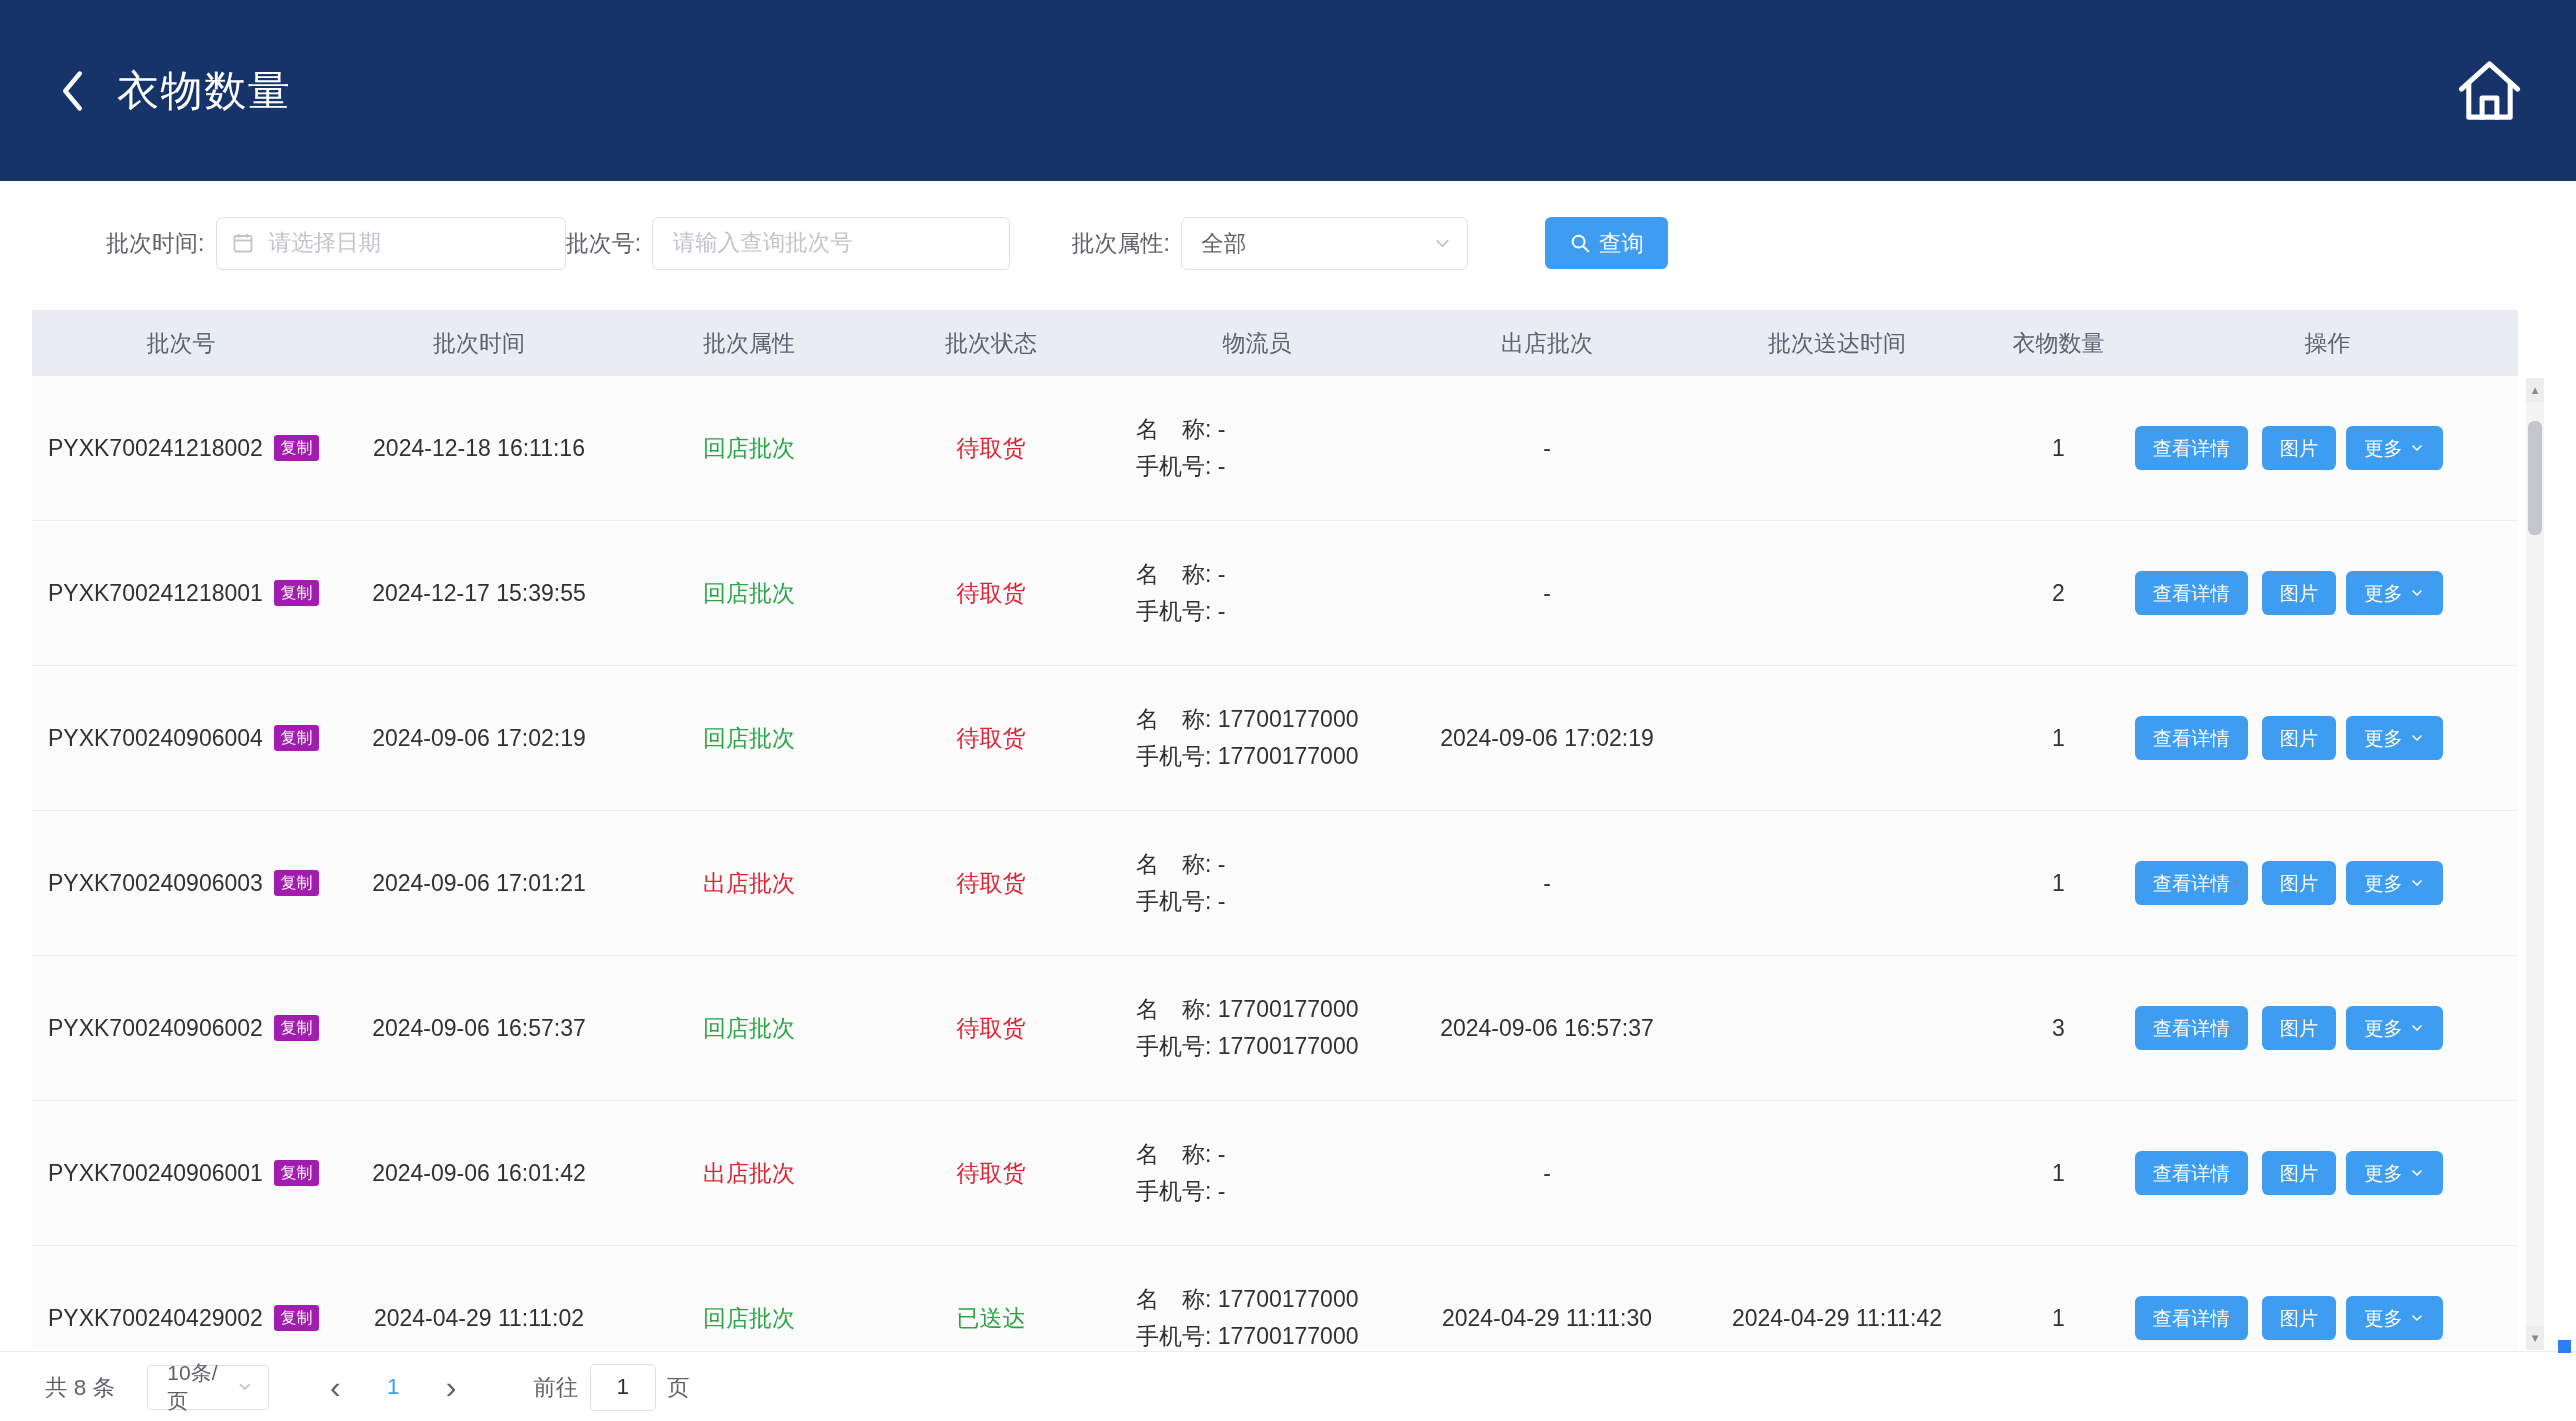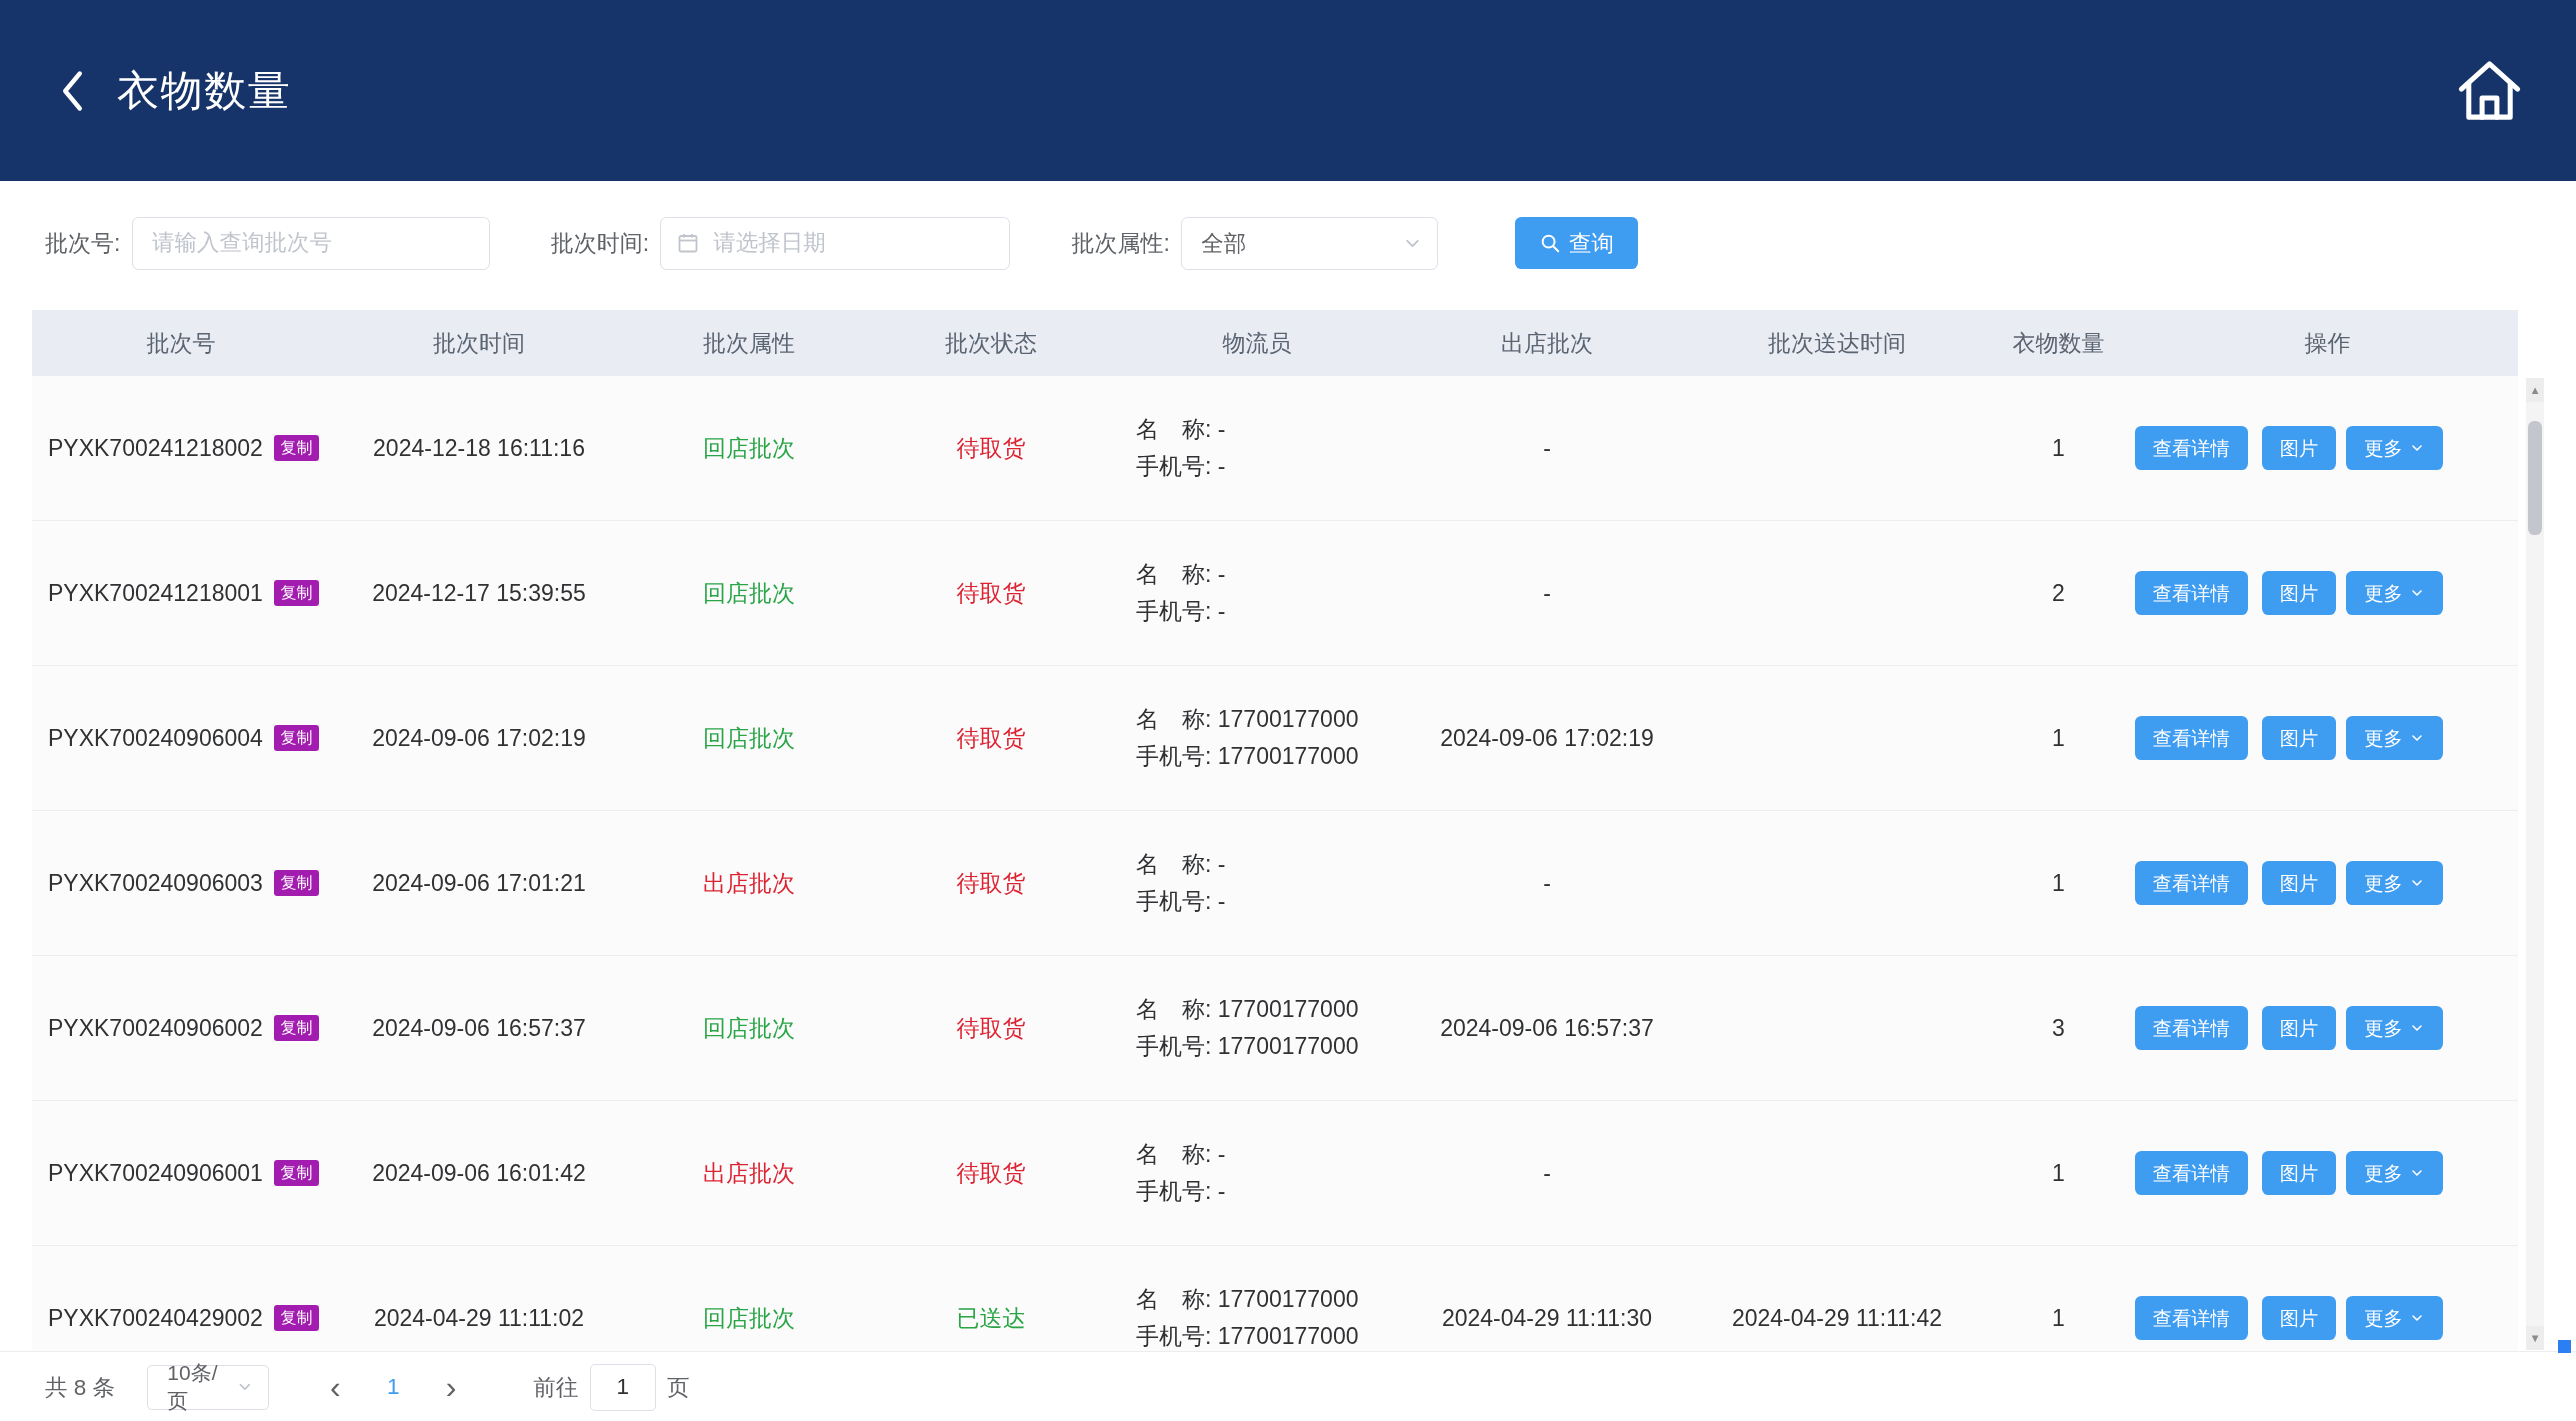--- a/index.html
+++ b/index.html
@@ -36,21 +36,21 @@
   }
   .date-input input{
     border:none;outline:none;font-size:22.5px;flex:1;margin-left:11.3px;font-family:inherit;min-width:0;
   }
   .date-input input::placeholder{color:#c0c4cc;}
   .select-box{
     height:53px;border:1.6px solid #dcdfe6;border-radius:6.4px;background:#fff;
     display:flex;align-items:center;justify-content:space-between;
     padding:0 14.5px 0 19.3px;box-sizing:border-box;font-size:22.5px;color:#606266;
   }
-  .select-attr{width:257px;gap:48px;}
+  .select-attr{width:287px;gap:48px;}
   .gap1{margin-left:61px;}
   .search-btn{
     margin-left:77px;height:52px;padding:0 24px;border:none;border-radius:6.4px;
     background:var(--accent,#3e9cf1);color:#fff;font-size:22.5px;display:flex;align-items:center;gap:8px;
     cursor:pointer;font-family:inherit;
   }
   
   .table-wrap{margin:39px 0 0 32px;width:2486px;}
   .thead,.tr{
     display:grid;
@@ -133,38 +133,38 @@
       <svg width="71" height="71" viewBox="0 0 24 24" fill="none" stroke="#ffffff" stroke-width="1.7" stroke-linecap="round" stroke-linejoin="round">
         <path d="M2.5 11.5 L12 3 L21.5 11.5"></path>
         <path d="M5 9.6 V21 H19 V9.6"></path>
         <path d="M9.5 21 V14.5 H14.5 V21"></path>
       </svg>
     </span>
   </div>
 </header>
 
 <section class="filters">
-  <div class="filter-item">
-    <label>批次号:</label>
-    <input class="text-input" type="text" placeholder="请输入查询批次号" style="">
-  </div>
   <div class="filter-item gap1">
     <label>批次时间:</label>
     <div class="date-input">
       <span>
         <svg width="24" height="24" viewBox="0 0 24 24" fill="none" stroke="#c0c4cc" stroke-width="1.8">
             <rect x="3.5" y="5" width="17" height="15.5" rx="1.5"></rect>
             <line x1="3.5" y1="9.5" x2="20.5" y2="9.5"></line>
             <line x1="8" y1="3" x2="8" y2="6.5"></line>
             <line x1="16" y1="3" x2="16" y2="6.5"></line>
           </svg>
       </span>
       <input type="text" placeholder="请选择日期" style="">
     </div>
   </div>
+  <div class="filter-item">
+    <label>批次号:</label>
+    <input class="text-input" type="text" placeholder="请输入查询批次号" style="">
+  </div>
   <div class="filter-item gap1">
     <label>批次属性:</label>
     <div class="select-box select-attr">
       <span>全部</span>
       <span>
         <svg width="21" height="21" viewBox="0 0 24 24" fill="none" stroke="#c0c4cc" stroke-width="2.2" stroke-linecap="round" stroke-linejoin="round">
             <path d="M6 9 L12 15 L18 9"></path>
           </svg>
       </span>
     </div>

